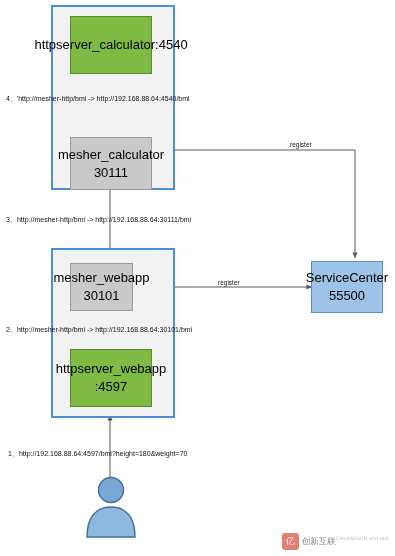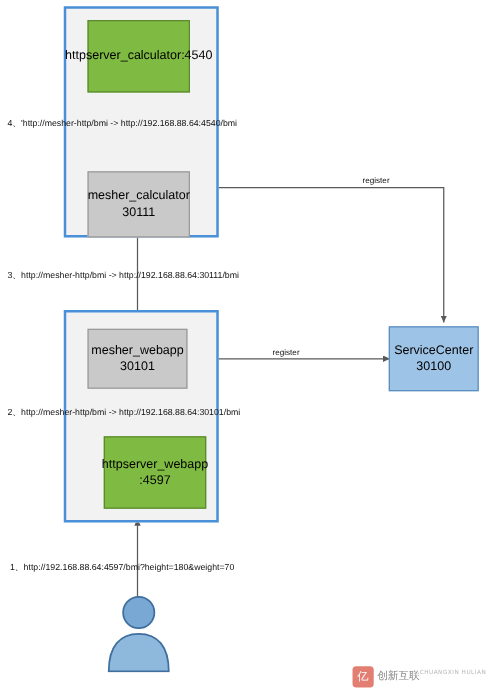--- a/index.html
+++ b/index.html
@@ -20,21 +20,21 @@
     width: 395px;
     height: 556px;
   }
   .node {
     position: absolute;
     box-sizing: border-box;
     display: flex;
     align-items: center;
     justify-content: center;
     text-align: center;
-    font-size: 10px;
+    font-size: 13px;
     line-height: 1.35;
     color: #000000;
     padding: 2px;
   }
   .green {
     background: #7fba42;
     border: 1px solid #5d8a30;
   }
   .grey {
     background: #c9c9c9;
@@ -131,32 +131,32 @@
 
 <div class="node green" style="left:70px; top:16px; width:82px; height:58px;">
   <span style="white-space:pre-line;">httpserver_calculator:4540</span>
 </div>
 
 <div class="node grey" style="left:70px; top:137px; width:82px; height:53px;">
   <span style="white-space:pre-line;">mesher_calculator
 30111</span>
 </div>
 
-<div class="node grey" style="left:70px; top:263px; width:80px; height:48px;">
+<div class="node grey" style="left:70px; top:263px; width:63px; height:48px;">
   <span style="white-space:pre-line;">mesher_webapp
 30101</span>
 </div>
 
-<div class="node green" style="left:70px; top:349px; width:82px; height:58px;margin-left:13px;">
+<div class="node green" style="left:70px; top:349px; width:82px; height:58px;">
   <span style="white-space:pre-line;">httpserver_webapp :4597</span>
 </div>
 
 <div class="node blue" style="left:311px; top:261px; width:72px; height:52px;">
   <span style="white-space:pre-line;">ServiceCenter
-30100</span>
+55500</span>
 </div>
 
 <div class="label" style="left:6px; top:94px;">4、'http://mesher-http/bmi -&gt; http://192.168.88.64:4540/bmi</div>
 <div class="label" style="left:6px; top:215px;">3、http://mesher-http/bmi -&gt; http://192.168.88.64:30111/bmi</div>
 <div class="label" style="left:6px; top:325px;">2、http://mesher-http/bmi -&gt; http://192.168.88.64:30101/bmi</div>
 <div class="label" style="left:8px; top:449px;">1、http://192.168.88.64:4597/bmi?height=180&amp;weight=70</div>
 <div class="label-sm" style="left:290px; top:141px;">register</div>
 <div class="label-sm" style="left:218px; top:279px;">register</div>
 
 <svg class="user-icon" style="left:84px; top:476px;" width="54" height="62" viewBox="0 0 54 62">

